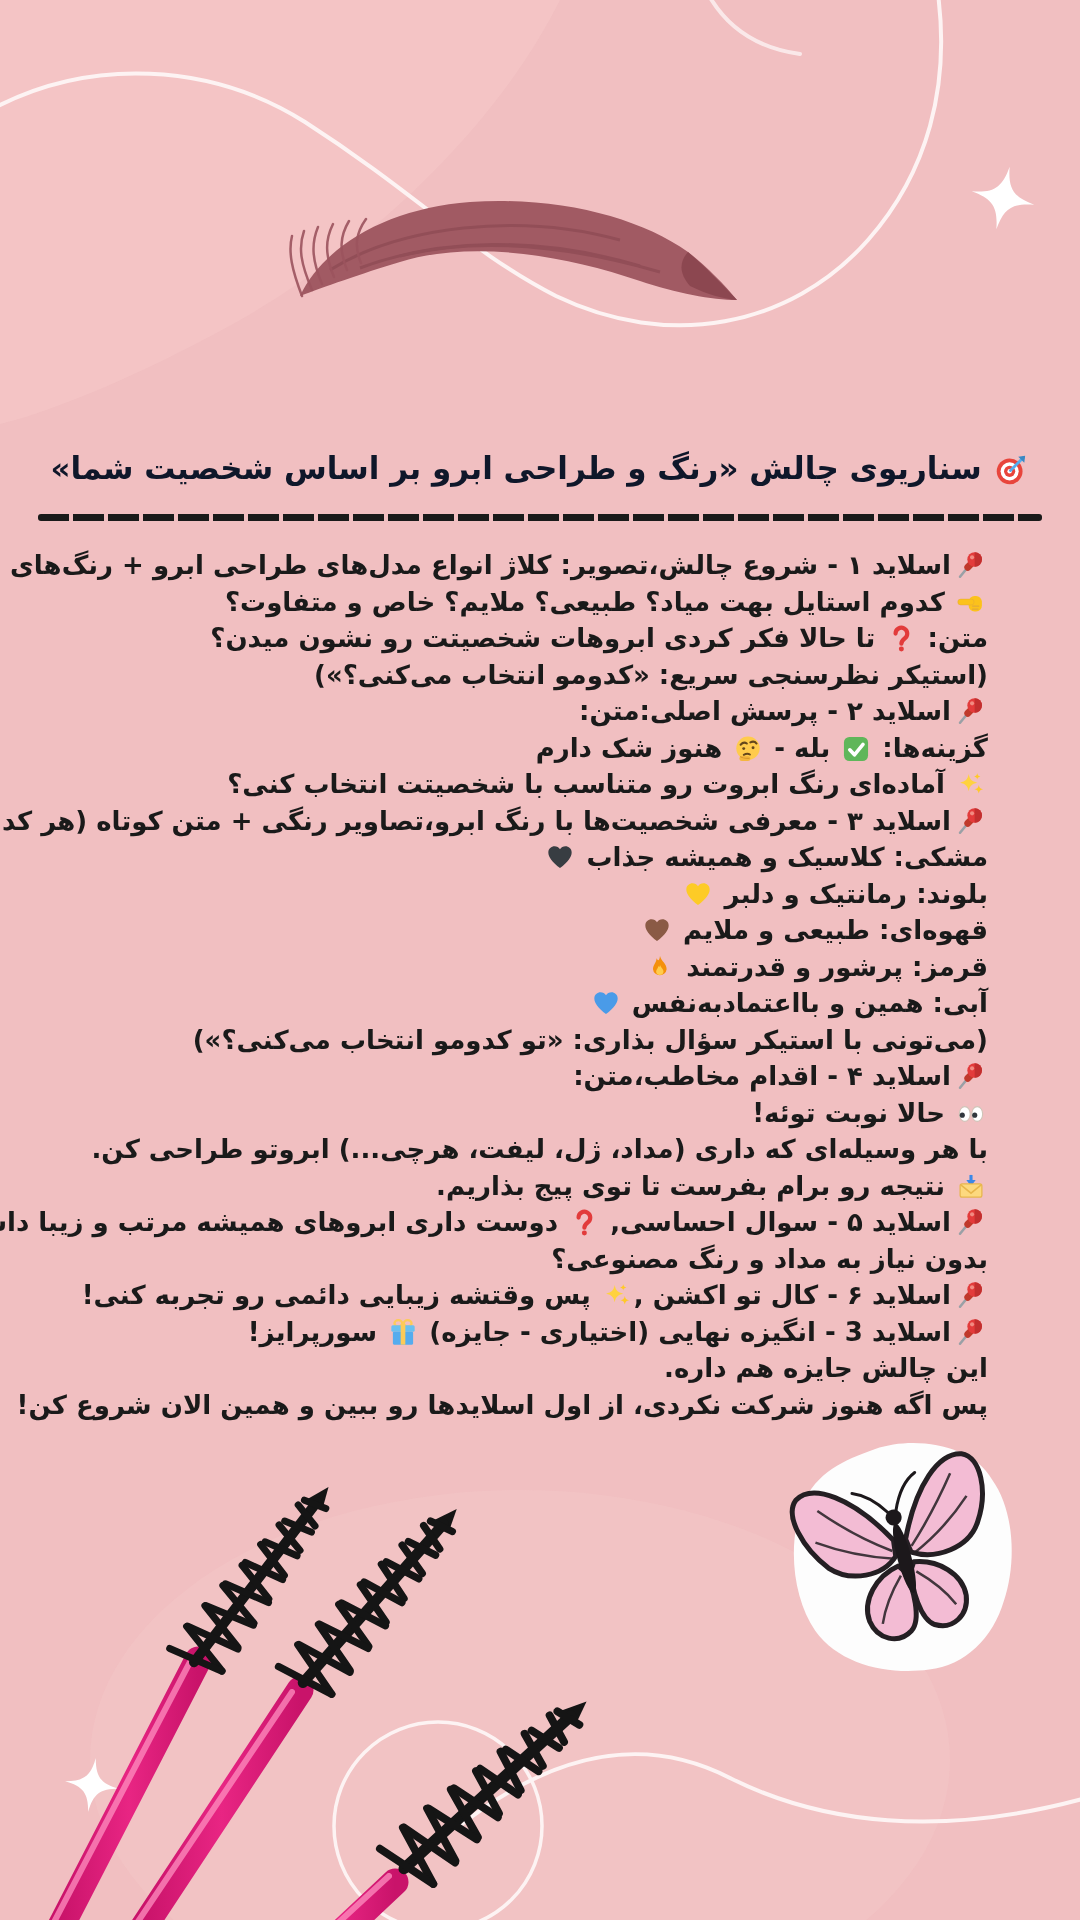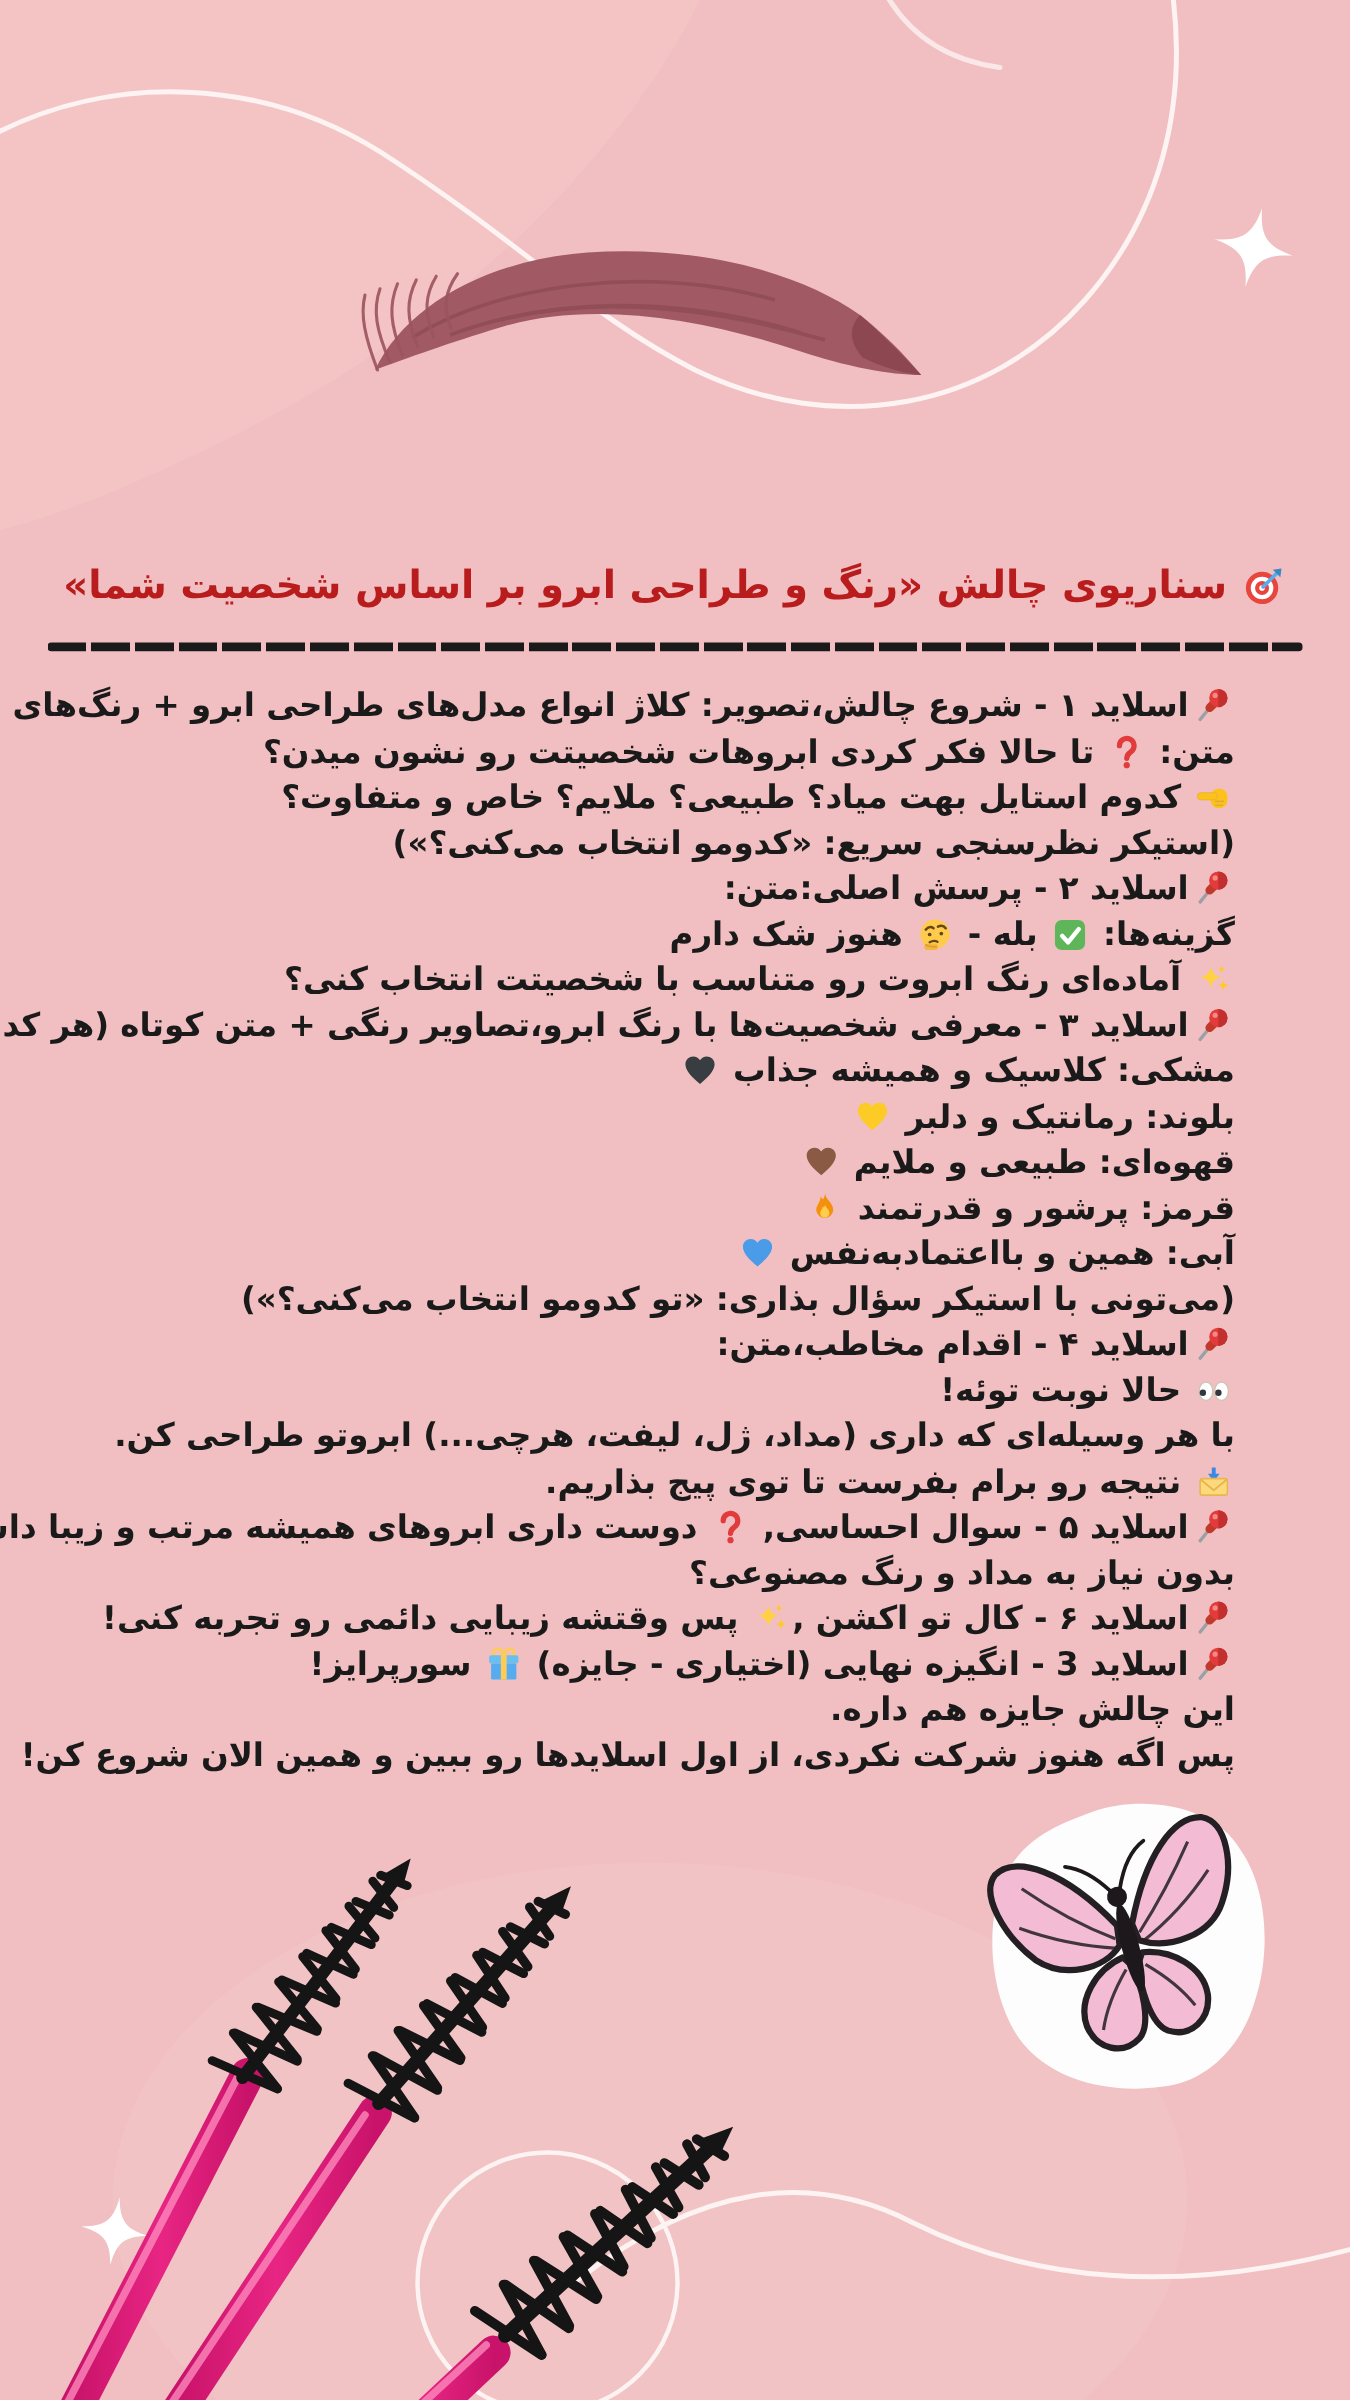--- a/index.html
+++ b/index.html
@@ -4,21 +4,21 @@
 <style>
   html,body{margin:0;padding:0;background:#d8d8d8;}
   .page{
     position:relative;width:1080px;height:1920px;overflow:hidden;
     font-family:"DejaVu Sans","Liberation Sans",sans-serif;
     background:#f1bfc1;
   }
   .decor{position:absolute;left:0;top:0;width:1080px;height:1920px;}
   .title{
     position:absolute;top:450px;left:0;right:0;text-align:center;
-    direction:rtl;font-size:31px;font-weight:700;color:#b91c1c;
+    direction:rtl;font-size:31px;font-weight:700;color:#0f172a;
     white-space:nowrap;letter-spacing:0;
   }
   .divider{
     position:absolute;top:514px;left:38px;right:38px;height:7px;
     background:repeating-linear-gradient(90deg,#1a1a1a 0 31px,rgba(0,0,0,0) 31px 35px);
     border-radius:3px;
   }
   .lines{
     position:absolute;top:547px;right:92px;left:20px;
     direction:rtl;text-align:right;color:#1a1a1a;
@@ -145,30 +145,30 @@
   <div class="divider"></div>
 
   <div class="lines">
       <div class="line"><span class="emo big"><svg viewBox="0 0 36 36">
             <line x1="7" y1="31" x2="16" y2="20" stroke="#9aa0a6" stroke-width="3" stroke-linecap="round"></line>
             <line x1="16" y1="20" x2="21" y2="15" stroke="#c0392b" stroke-width="8" stroke-linecap="round"></line>
             <circle cx="24" cy="11" r="8.5" fill="#e33b3b"></circle>
             <path d="M24,2.5 a8.5,8.5 0 0 1 0,17 Z" fill="#c22f2f"></path>
             <circle cx="21" cy="8.5" r="2.4" fill="#f28b82"></circle>
           </svg></span><span class="txt">اسلاید ۱ - شروع چالش،تصویر: کلاژ انواع مدل‌های طراحی ابرو + رنگ‌های مختلف.</span></div>
-      <div class="line"><span class="txt">متن: </span><span class="emo"><svg viewBox="0 0 36 36">
-            <path d="M11,11 a7.5,7.5 0 1 1 12,6 c-3,2.3 -4.5,3.5 -4.5,7" fill="none" stroke="#e23b3b" stroke-width="5.4" stroke-linecap="round"></path>
-            <circle cx="18.5" cy="31" r="3.2" fill="#e23b3b"></circle>
-          </svg></span><span class="txt"> تا حالا فکر کردی ابروهات شخصیتت رو نشون میدن؟</span></div>
       <div class="line"><span class="emo"><svg viewBox="0 0 36 36">
             <rect x="15" y="9" width="17" height="20" rx="7.5" fill="#fcc21b"></rect>
             <rect x="1" y="13" width="21" height="7.5" rx="3.75" fill="#fcc21b"></rect>
             <rect x="1" y="13" width="21" height="7.5" rx="3.75" fill="none" stroke="#e2a93b" stroke-width="1" opacity="0.6"></rect>
             <path d="M20,22 h8 M20,26 h7" stroke="#e2a93b" stroke-width="1.6" stroke-linecap="round"></path>
           </svg></span><span class="txt"> کدوم استایل بهت میاد؟ طبیعی؟ ملایم؟ خاص و متفاوت؟</span></div>
+      <div class="line"><span class="txt">متن: </span><span class="emo"><svg viewBox="0 0 36 36">
+            <path d="M11,11 a7.5,7.5 0 1 1 12,6 c-3,2.3 -4.5,3.5 -4.5,7" fill="none" stroke="#e23b3b" stroke-width="5.4" stroke-linecap="round"></path>
+            <circle cx="18.5" cy="31" r="3.2" fill="#e23b3b"></circle>
+          </svg></span><span class="txt"> تا حالا فکر کردی ابروهات شخصیتت رو نشون میدن؟</span></div>
       <div class="line"><span class="txt">(استیکر نظرسنجی سریع: «کدومو انتخاب می‌کنی؟»)</span></div>
       <div class="line"><span class="emo big"><svg viewBox="0 0 36 36">
             <line x1="7" y1="31" x2="16" y2="20" stroke="#9aa0a6" stroke-width="3" stroke-linecap="round"></line>
             <line x1="16" y1="20" x2="21" y2="15" stroke="#c0392b" stroke-width="8" stroke-linecap="round"></line>
             <circle cx="24" cy="11" r="8.5" fill="#e33b3b"></circle>
             <path d="M24,2.5 a8.5,8.5 0 0 1 0,17 Z" fill="#c22f2f"></path>
             <circle cx="21" cy="8.5" r="2.4" fill="#f28b82"></circle>
           </svg></span><span class="txt">اسلاید ۲ - پرسش اصلی:متن:</span></div>
       <div class="line"><span class="txt">گزینه‌ها: </span><span class="emo"><svg viewBox="0 0 36 36">
             <rect x="2.5" y="2.5" width="31" height="31" rx="7" fill="#5fb65a"></rect>

